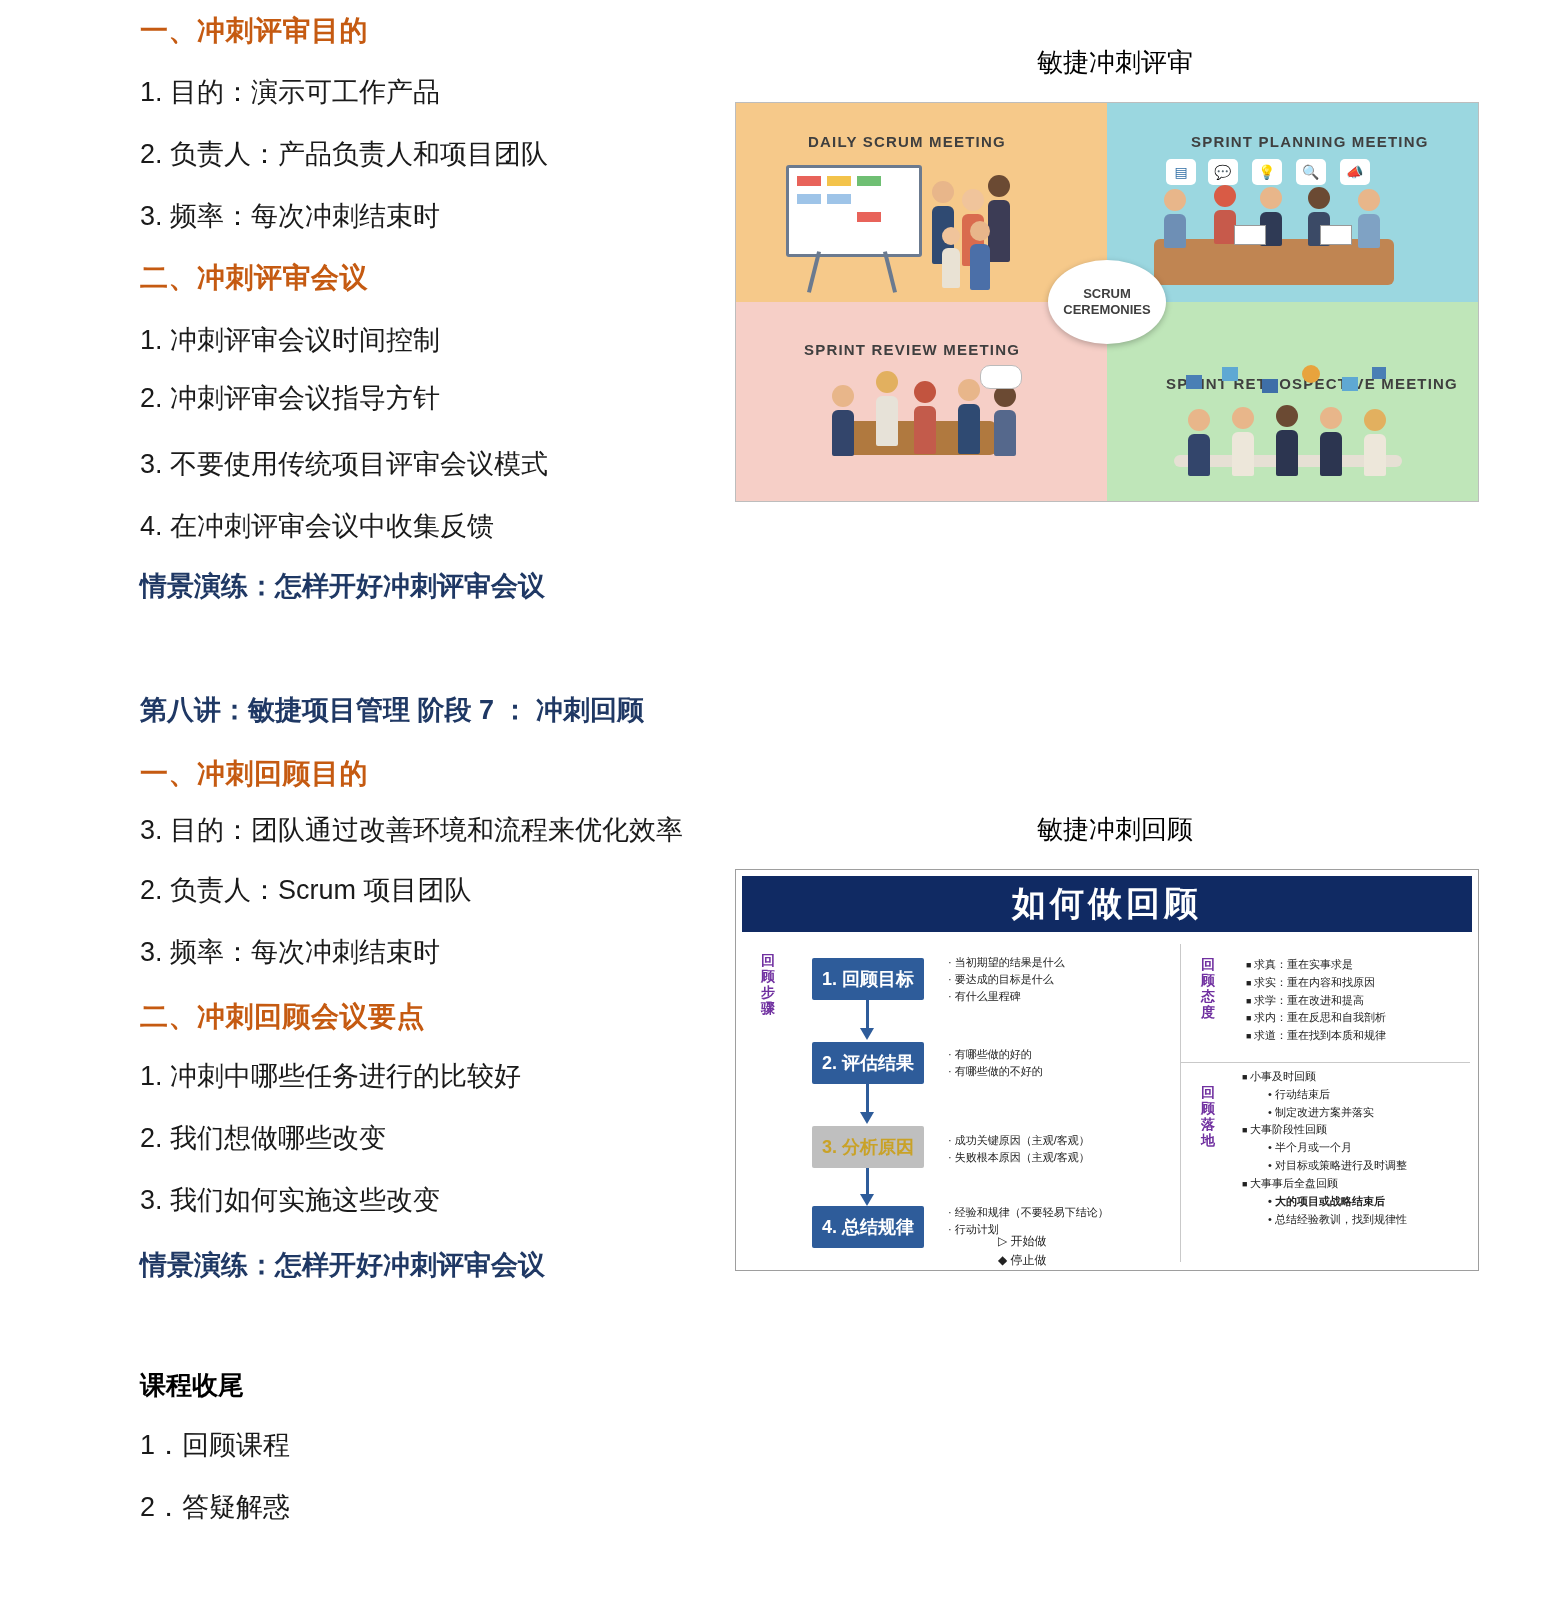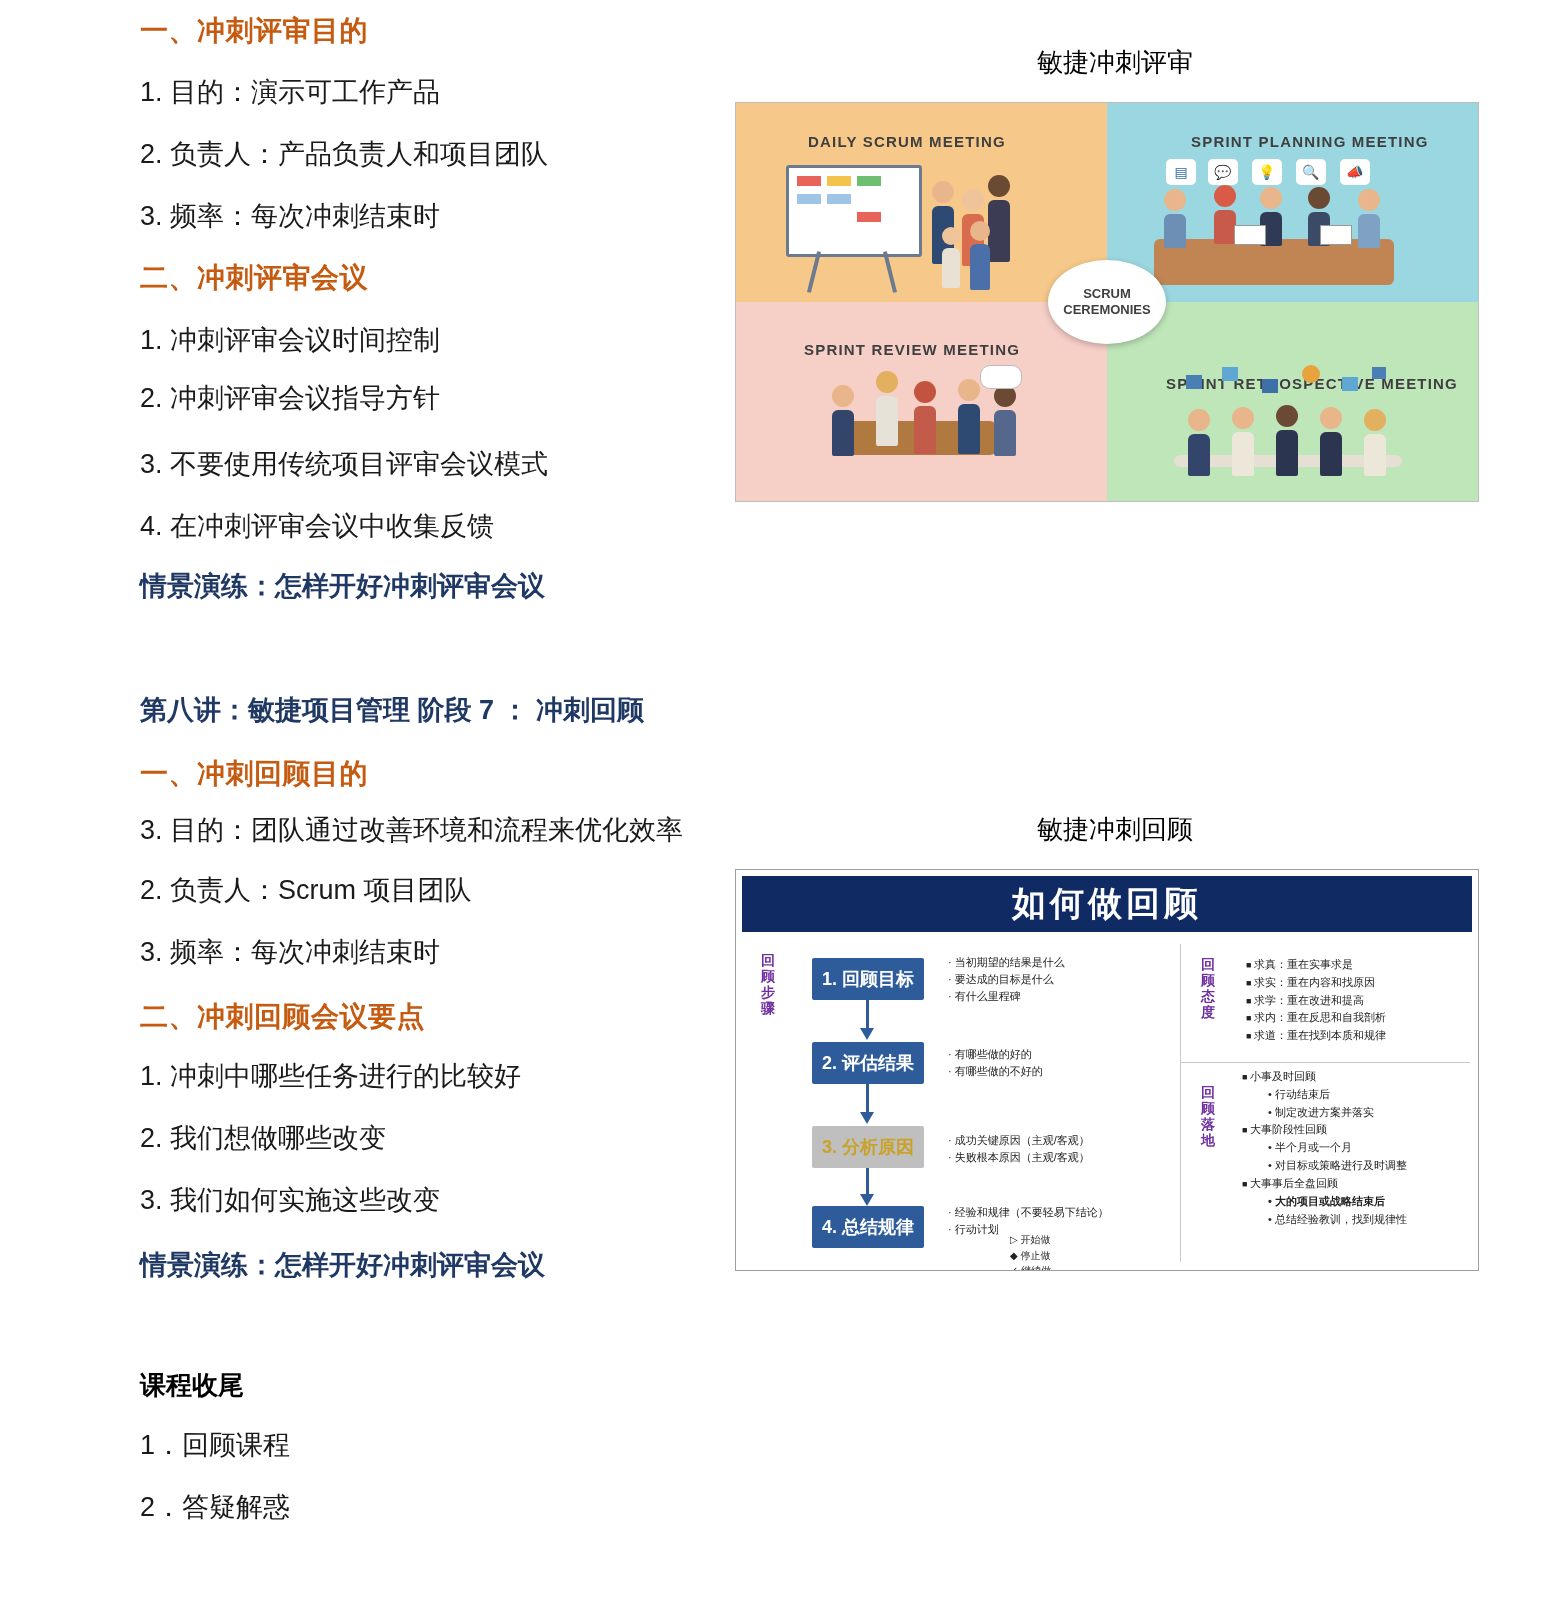--- a/index.html
+++ b/index.html
@@ -481,21 +481,21 @@
         <div>· 有哪些做的不好的</div>
       </div>
       <div class="f2-note" style="left:212px; top:262px;">
         <div>· 成功关键原因（主观/客观）</div>
         <div>· 失败根本原因（主观/客观）</div>
       </div>
       <div class="f2-note" style="left:212px; top:334px;">
         <div>· 经验和规律（不要轻易下结论）</div>
         <div>· 行动计划</div>
       </div>
-      <div class="f2-note" style="left:274px; top:362px; font-size:10px;">
+      <div class="f2-note" style="left:262px; top:362px; font-size:12px;">
         <div>▷ 开始做</div>
         <div>◆ 停止做</div>
         <div>✓ 继续做</div>
       </div>
 
       <div class="f2-divider-v" style="left:444px; top:74px; height:318px;"></div>
       <div class="f2-divider-h" style="left:444px; top:192px; width:290px;"></div>
 
       <div class="f2-left-label" style="left:462px; top:86px;">
         <span>回顾态度</span>

